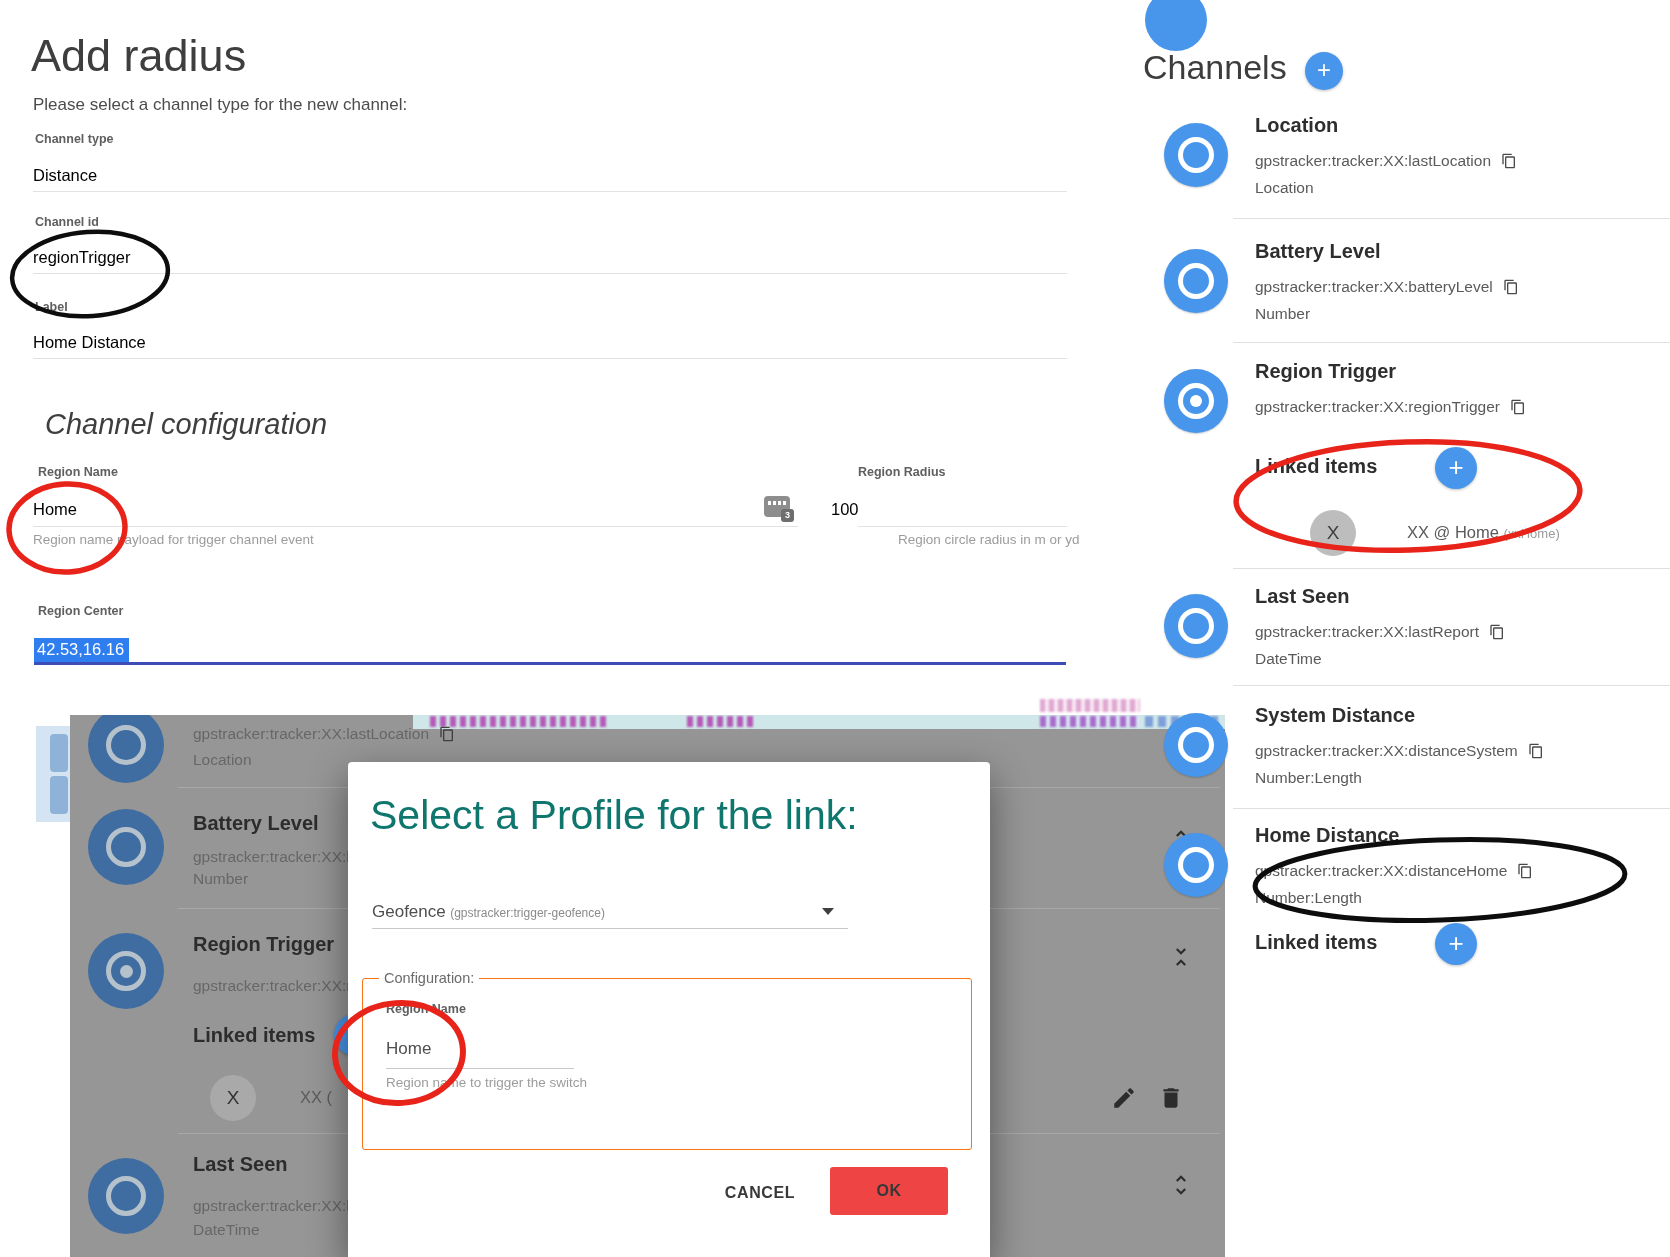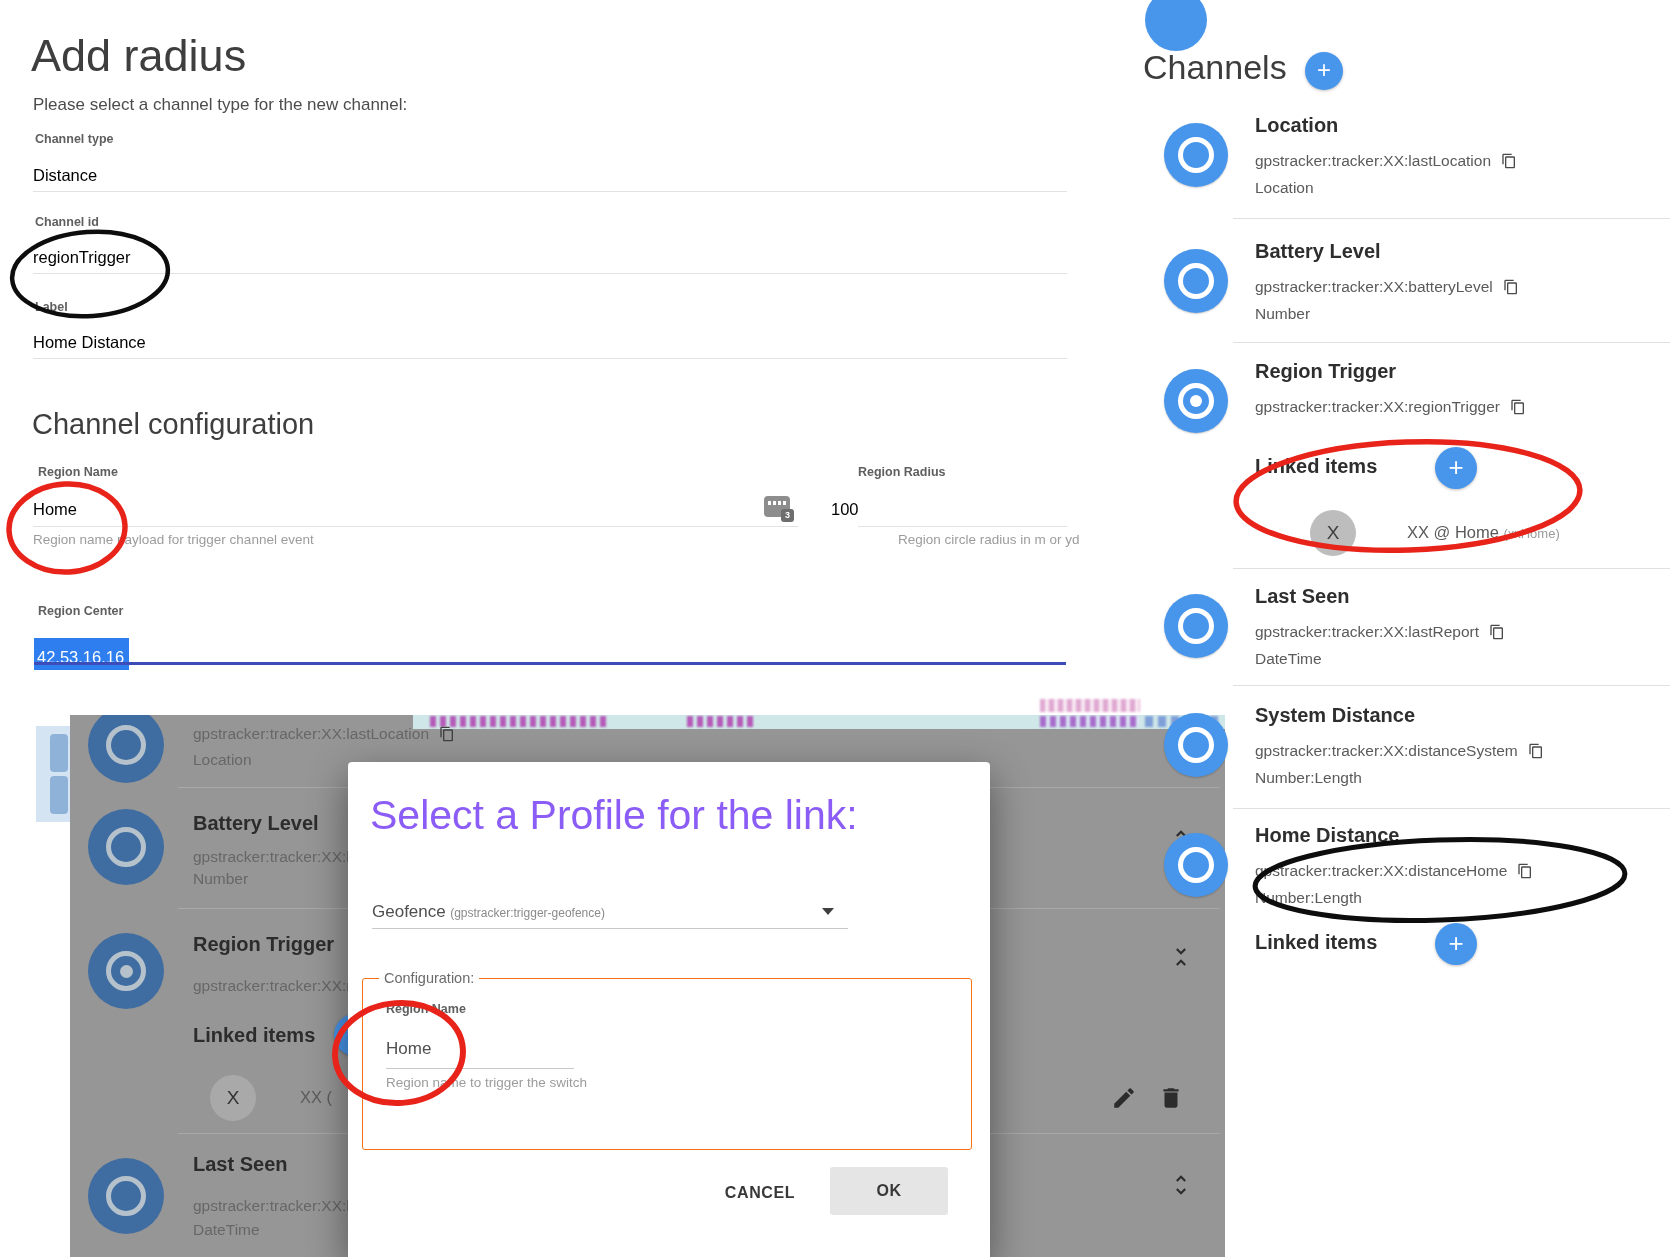--- a/index.html
+++ b/index.html
@@ -7,21 +7,21 @@
          font-family:"Liberation Sans", sans-serif;color:#4f4f4f;}
   .abs{position:absolute;}
   
   .page-h1{font-size:45px;font-weight:400;color:#3e3e3e;letter-spacing:0;}
   .subtitle{font-size:17px;color:#4c4c4c;}
   .lbl{font-size:12.5px;font-weight:bold;color:#5f5f5f;}
   .val{font-size:16.5px;color:#000000;}
   .helper{font-size:13.5px;color:#9c9c9c;}
   .hr{height:1px;background:#e2e2e2;}
   .h2{font-size:29px;font-weight:400;color:#3e3e3e;}
-  .sel{background:#2e7ef0;color:#fff;font-size:16.5px;padding:10px 5px 3px 3px;display:inline-block;}
+  .sel{background:#2e7ef0;color:#fff;font-size:16.5px;padding:2px 5px 3px 3px;display:inline-block;}
   .focusline{height:3px;background:#3d4db7;}
   
   .kbd{width:26px;height:21px;background:#8d8d8d;border-radius:4px;position:relative;}
   .kbd .dots{position:absolute;left:4px;top:5px;width:18px;height:4px;
     background:repeating-linear-gradient(90deg,#fff 0 3px,transparent 3px 5px);}
   .kbd .badge{position:absolute;right:-4px;bottom:-5px;width:13px;height:13px;background:#6e6e6e;
     border-radius:3px;color:#fff;font-size:9px;font-weight:bold;text-align:center;line-height:13px;}
   
   .chan-h{font-size:34px;font-weight:400;color:#3d3d3d;}
   .fab{border-radius:50%;background:#4796ec;color:#fff;text-align:center;box-shadow:0 1px 3px rgba(0,0,0,.25);}
@@ -53,30 +53,30 @@
            display:flex;align-items:center;justify-content:center;}
   .bg-icon.trigger .ring::after{content:"";width:13px;height:13px;border-radius:50%;background:#b6c2cb;}
   .bg-divider{height:1px;background:#a8a8a8;}
   .bg-avatar{width:46px;height:46px;border-radius:50%;background:#a9a9a9;color:#333;
           font-size:19px;display:flex;align-items:center;justify-content:center;}
   .pixel-strip{background:#cfe7e8;}
   .blur-blob{filter:blur(1px);}
   
   .modal{position:absolute;left:348px;top:762px;width:642px;height:495px;background:#fff;
          border-radius:4px 4px 0 0;box-shadow:0 14px 40px rgba(0,0,0,.45);}
-  .modal-title{font-size:41px;font-weight:400;color:#8b5cf6;}
+  .modal-title{font-size:41px;font-weight:400;color:#0f766e;}
   .profile-val{font-size:17px;color:#4f4f4f;}
   .profile-detail{font-size:12px;color:#8a8a8a;}
   .select-line{height:1px;background:#c9c9c9;}
   .caret{width:0;height:0;border-left:6px solid transparent;border-right:6px solid transparent;
          border-top:7px solid #3f3f3f;}
   .fieldset{position:absolute;border:1px solid #f97316;border-radius:3px;}
   .legend{position:absolute;top:-9px;left:16px;background:#fff;padding:0 5px;font-size:14.5px;color:#6b6b6b;}
   .btn-text{font-size:16px;font-weight:bold;color:#383838;letter-spacing:.6px;text-align:center;cursor:pointer;}
-  .btn-ok{background:#e5e5e5;border-radius:3px;display:flex;align-items:center;justify-content:center;}
+  .btn-ok{background:#ef4444;border-radius:3px;display:flex;align-items:center;justify-content:center;}
   
   .anno{position:absolute;left:0;top:0;pointer-events:none;}
 </style>
 </head>
 <body>
 
 <div class="stage">
 
   <div class="abs page-h1" style="left:31px;top:30px;">Add radius</div>
   <div class="abs subtitle" style="left:33px;top:95px;">Please select a channel type for the new channel:</div>
@@ -86,21 +86,21 @@
   <div class="abs hr" style="left:33px;top:191px;width:1034px;"></div>
 
   <div class="abs lbl" style="left:35px;top:215px;">Channel id</div>
   <div class="abs val" style="left:33px;top:248px;">regionTrigger</div>
   <div class="abs hr" style="left:33px;top:273px;width:1034px;"></div>
 
   <div class="abs lbl" style="left:35px;top:300px;">Label</div>
   <div class="abs val" style="left:33px;top:333px;">Home Distance</div>
   <div class="abs hr" style="left:33px;top:358px;width:1034px;"></div>
 
-  <div class="abs h2" style="left:32px;top:408px;">Channel configuration</div>
+  <div class="abs h2" style="left:45px;top:408px;font-style:italic;">Channel configuration</div>
 
   <div class="abs lbl" style="left:38px;top:465px;">Region Name</div>
   <div class="abs val" style="left:33px;top:500px;">Home</div>
   <div class="abs hr" style="left:33px;top:526px;width:765px;"></div>
   <div class="abs helper" style="left:33px;top:532px;">Region name payload for trigger channel event</div>
   <div class="abs kbd" style="left:764px;top:496px;">
     <span class="dots"></span>
     <span class="badge">3</span>
   </div>
 

